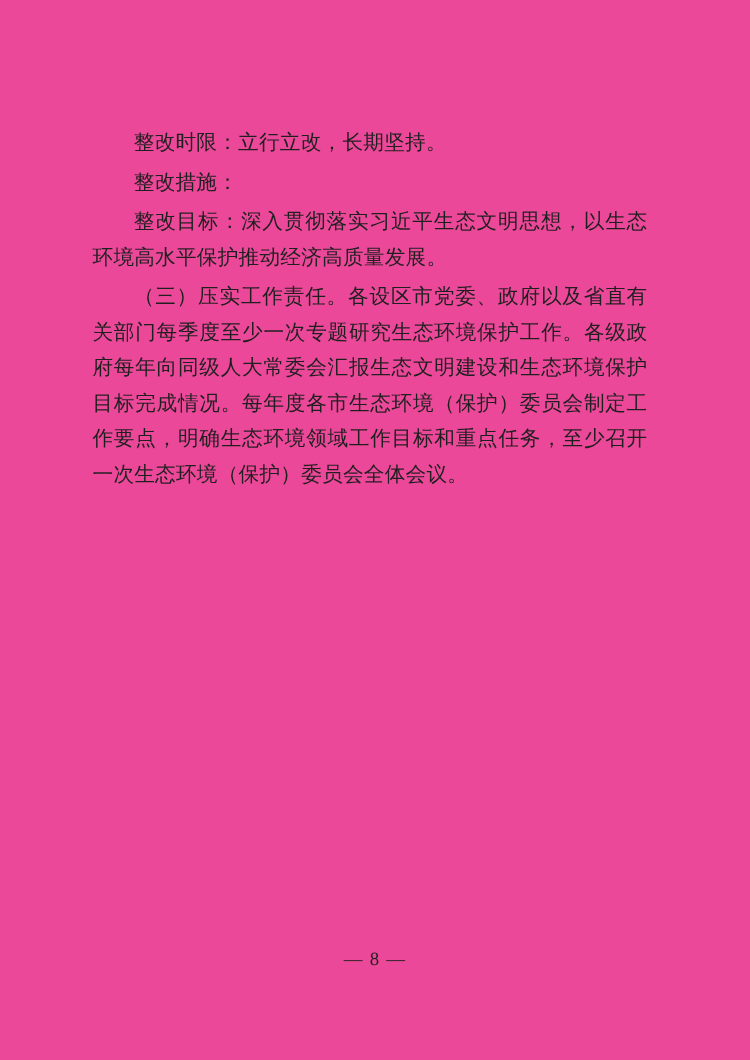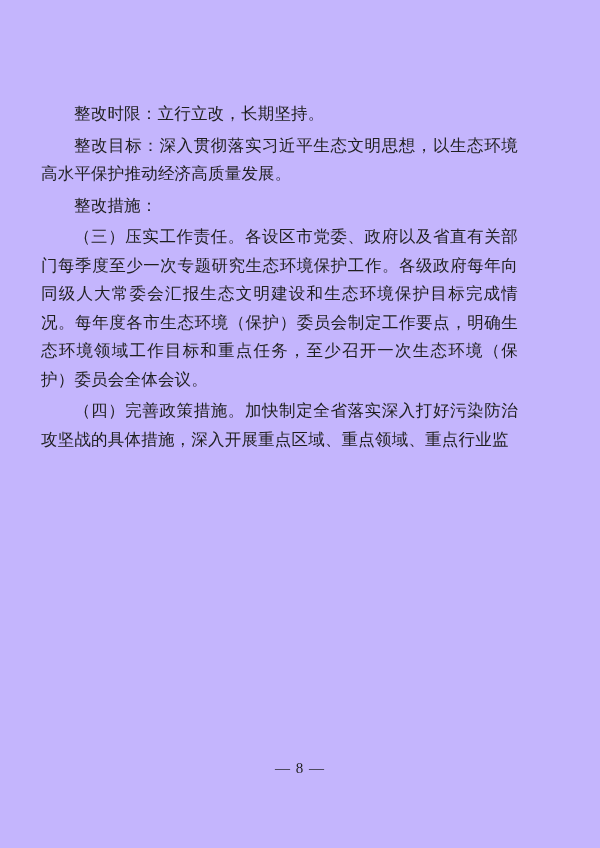--- a/index.html
+++ b/index.html
@@ -5,22 +5,22 @@
   * { margin: 0; padding: 0; box-sizing: border-box; }
   html, body {
     width: 600px;
     height: 848px;
     background: #ffffff;
     overflow: hidden;
   }
   .page {
     width: 600px;
     height: 848px;
-    background: #c4b5fd;
-    padding: 100px 82px 0 41px;
+    background: #ec4899;
+    padding: 100px 82px 0 74px;
     font-family: "Liberation Serif", "DejaVu Serif", serif;
     color: #1f1f1f;
     position: relative;
   }
   .content p {
     font-size: 16.5px;
     line-height: 28.5px;
     text-align: justify;
     text-align-last: left;
     text-indent: 2em;
@@ -37,19 +37,18 @@
     color: #1f1f1f;
     letter-spacing: 1px;
   }
 </style>
 </head>
 <body>
 
 <div class="page">
   <div class="content">
     <p>整改时限：立行立改，长期坚持。</p>
+    <p>整改措施：</p>
     <p>整改目标：深入贯彻落实习近平生态文明思想，以生态环境高水平保护推动经济高质量发展。</p>
-    <p>整改措施：</p>
     <p>（三）压实工作责任。各设区市党委、政府以及省直有关部门每季度至少一次专题研究生态环境保护工作。各级政府每年向同级人大常委会汇报生态文明建设和生态环境保护目标完成情况。每年度各市生态环境（保护）委员会制定工作要点，明确生态环境领域工作目标和重点任务，至少召开一次生态环境（保护）委员会全体会议。</p>
-    <p>（四）完善政策措施。加快制定全省落实深入打好污染防治攻坚战的具体措施，深入开展重点区域、重点领域、重点行业监</p>
   </div>
   <div class="footer">— 8 —</div>
 </div>
 
 </body></html>

